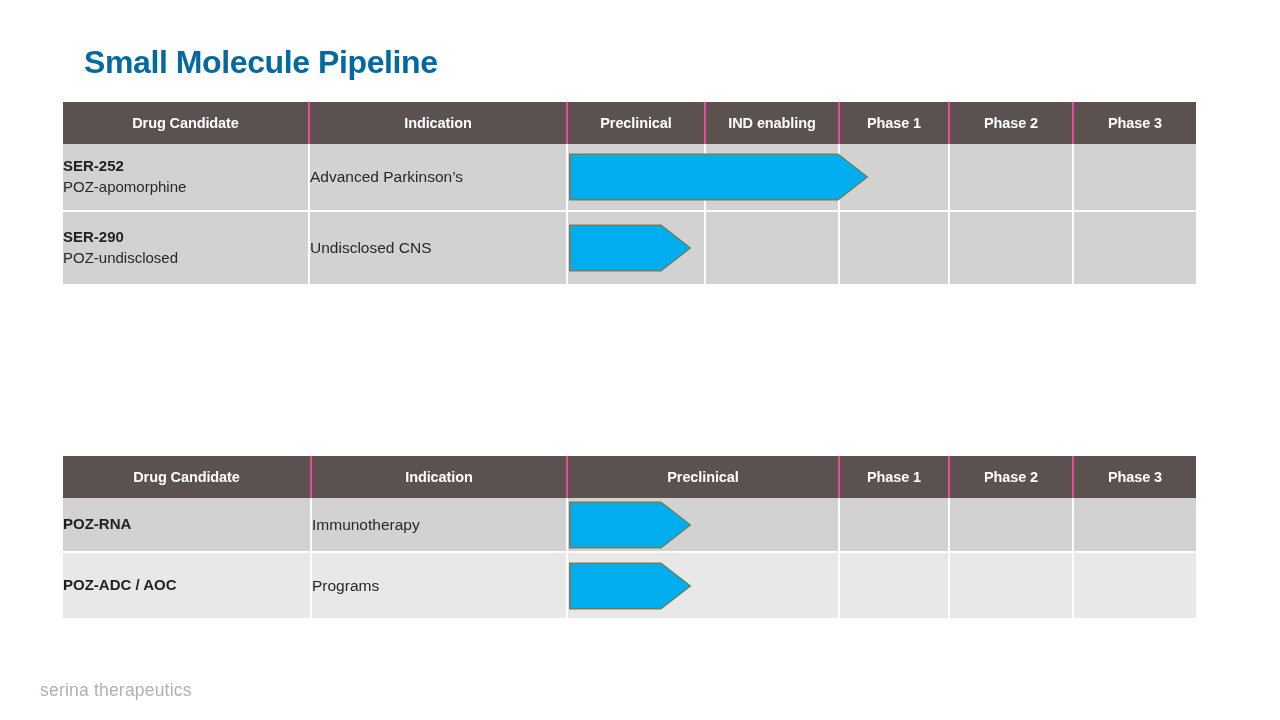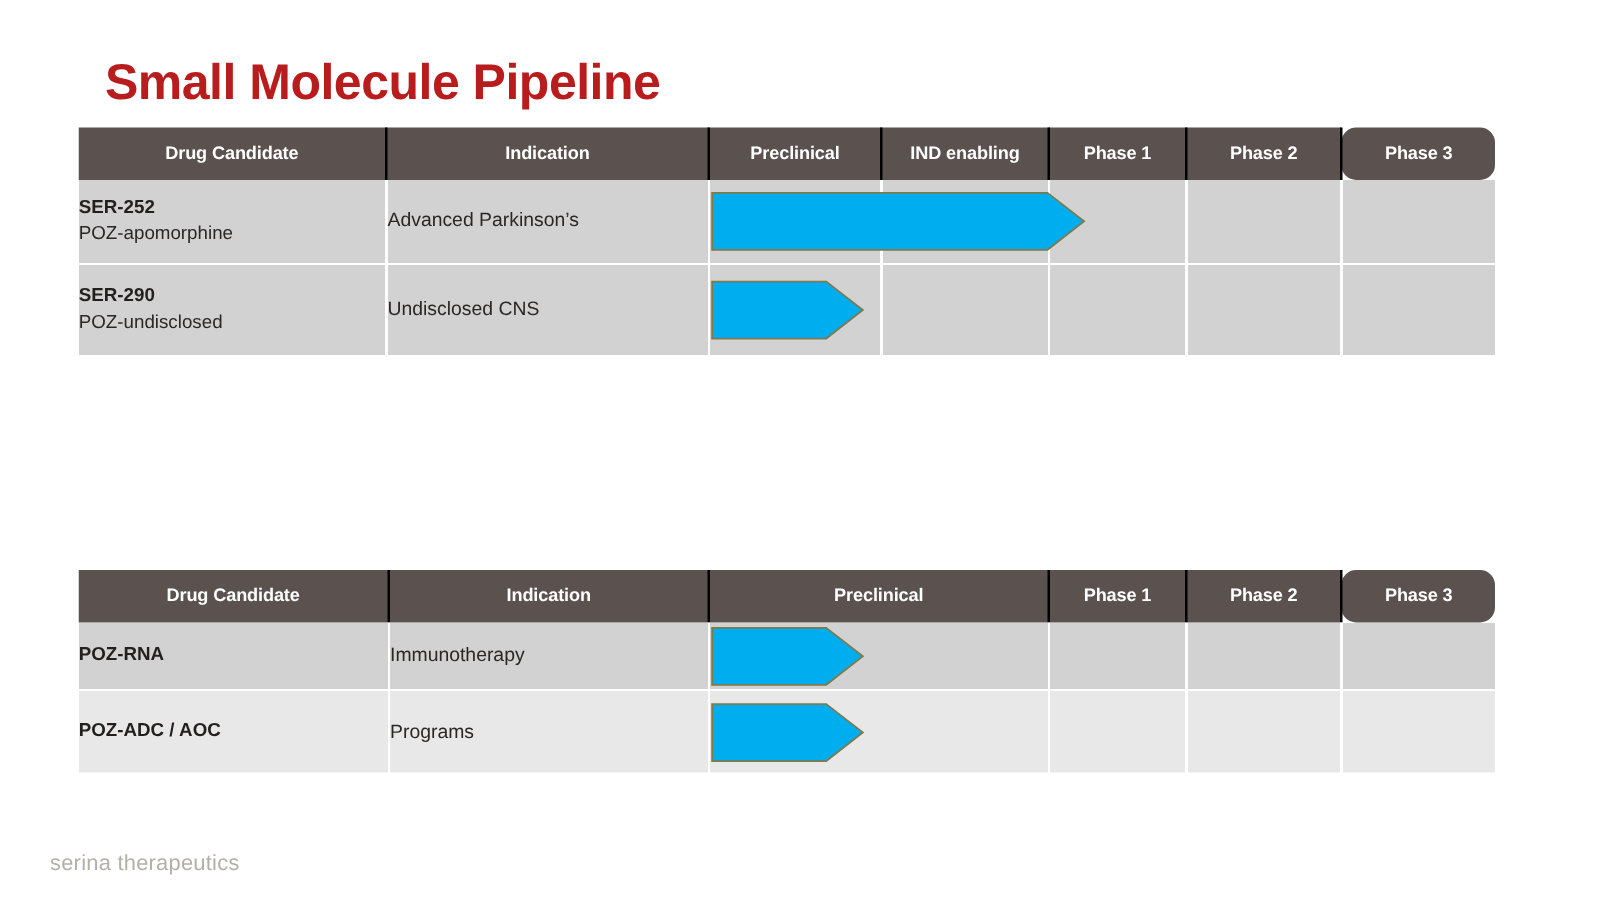--- a/index.html
+++ b/index.html
@@ -17,23 +17,23 @@
   }
 
   .slide {
     position: absolute;
     inset: 0;
   }
 
   
   .section-title {
     position: absolute;
-    font-size: 40px;
+    font-size: 32px;
     font-weight: bold;
-    color: #b91c1c;
+    color: #0369a1;
     letter-spacing: -0.4px;
     white-space: nowrap;
     line-height: 1;
   }
   #title-small-molecule { left: 84px; top: 46px; }
   #title-platform      { left: 82px; top: 399px; }
 
   
   .pipeline-table {
     position: absolute;
@@ -44,25 +44,25 @@
   #table-platform       { left: 63px; top: 456px; width: 1133px; }
 
   .pipeline-table th {
     background: #5b5250;
     color: #ffffff;
     font-size: 14.5px;
     font-weight: bold;
     text-align: center;
     height: 42px;
     padding: 0;
-    border-right: 2px solid #000000;
+    border-right: 2px solid #ec4899;
     letter-spacing: -0.1px;
     box-sizing: border-box;
   }
-  .pipeline-table th:last-child { border-right: none; border-radius: 12px; }
+  .pipeline-table th:last-child { border-right: none; }
 
   .pipeline-table td {
     padding: 0;
     border-right: 2px solid #ffffff;
     border-bottom: 2px solid #ffffff;
     box-sizing: border-box;
     position: relative;
     vertical-align: middle;
   }
   .pipeline-table td:last-child { border-right: none; }

